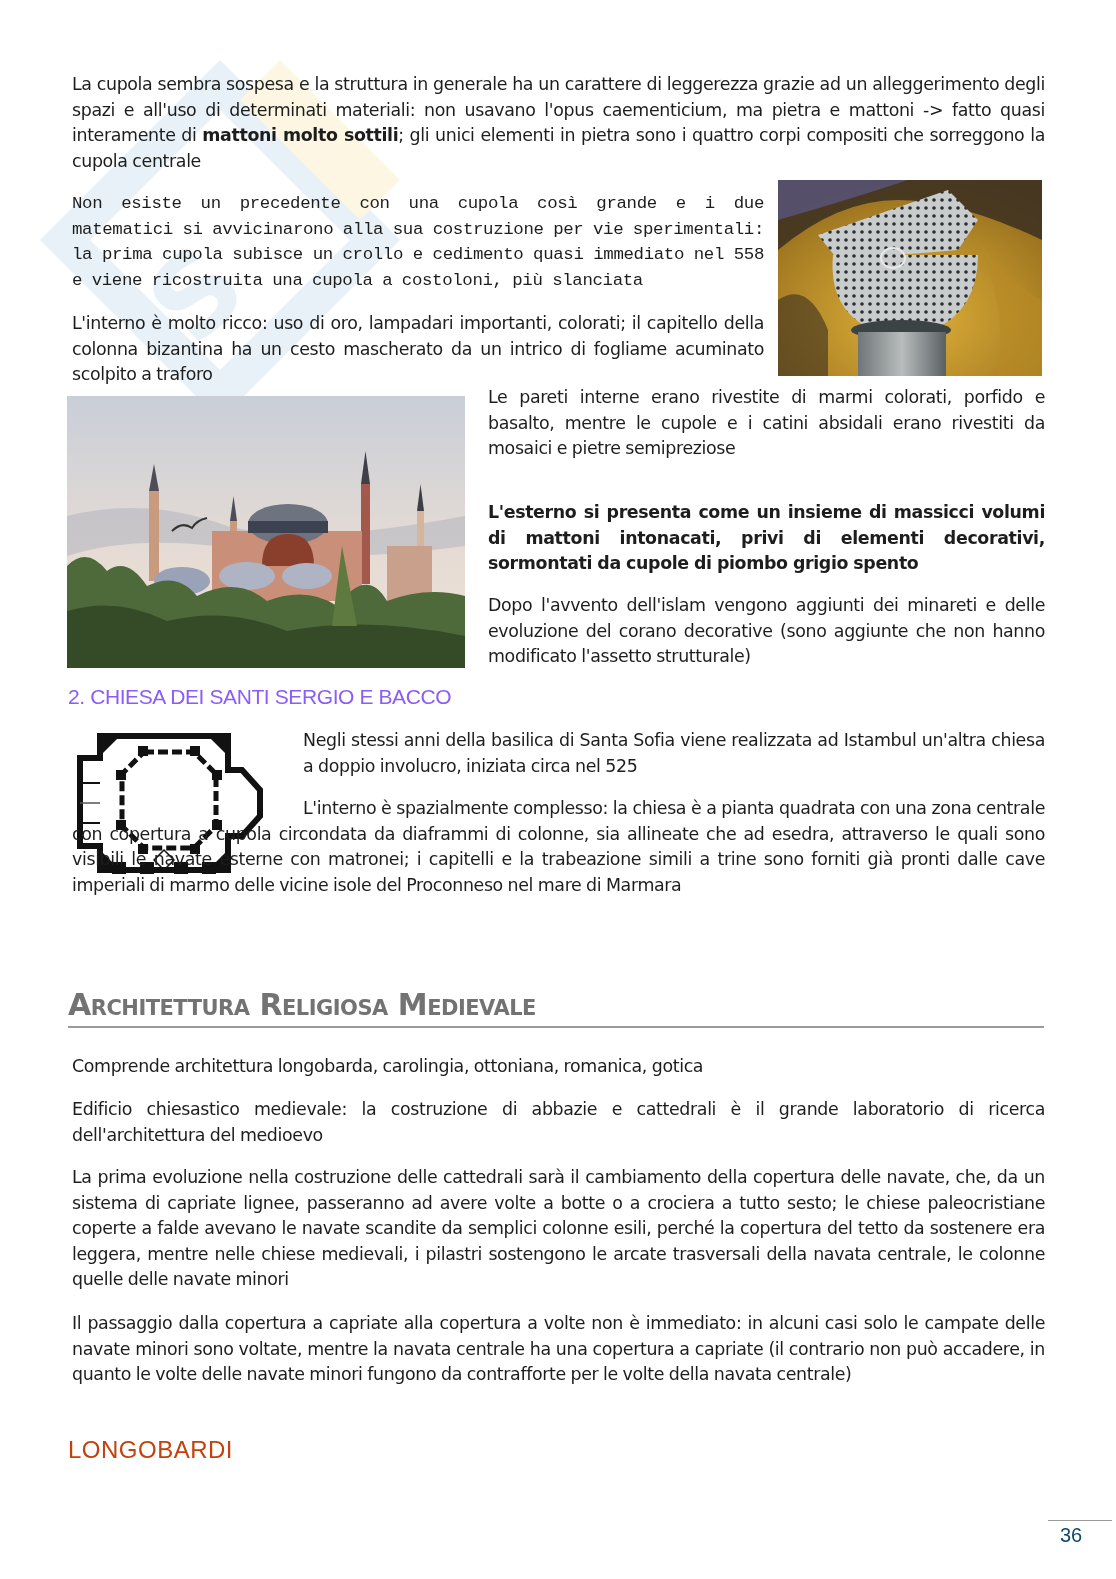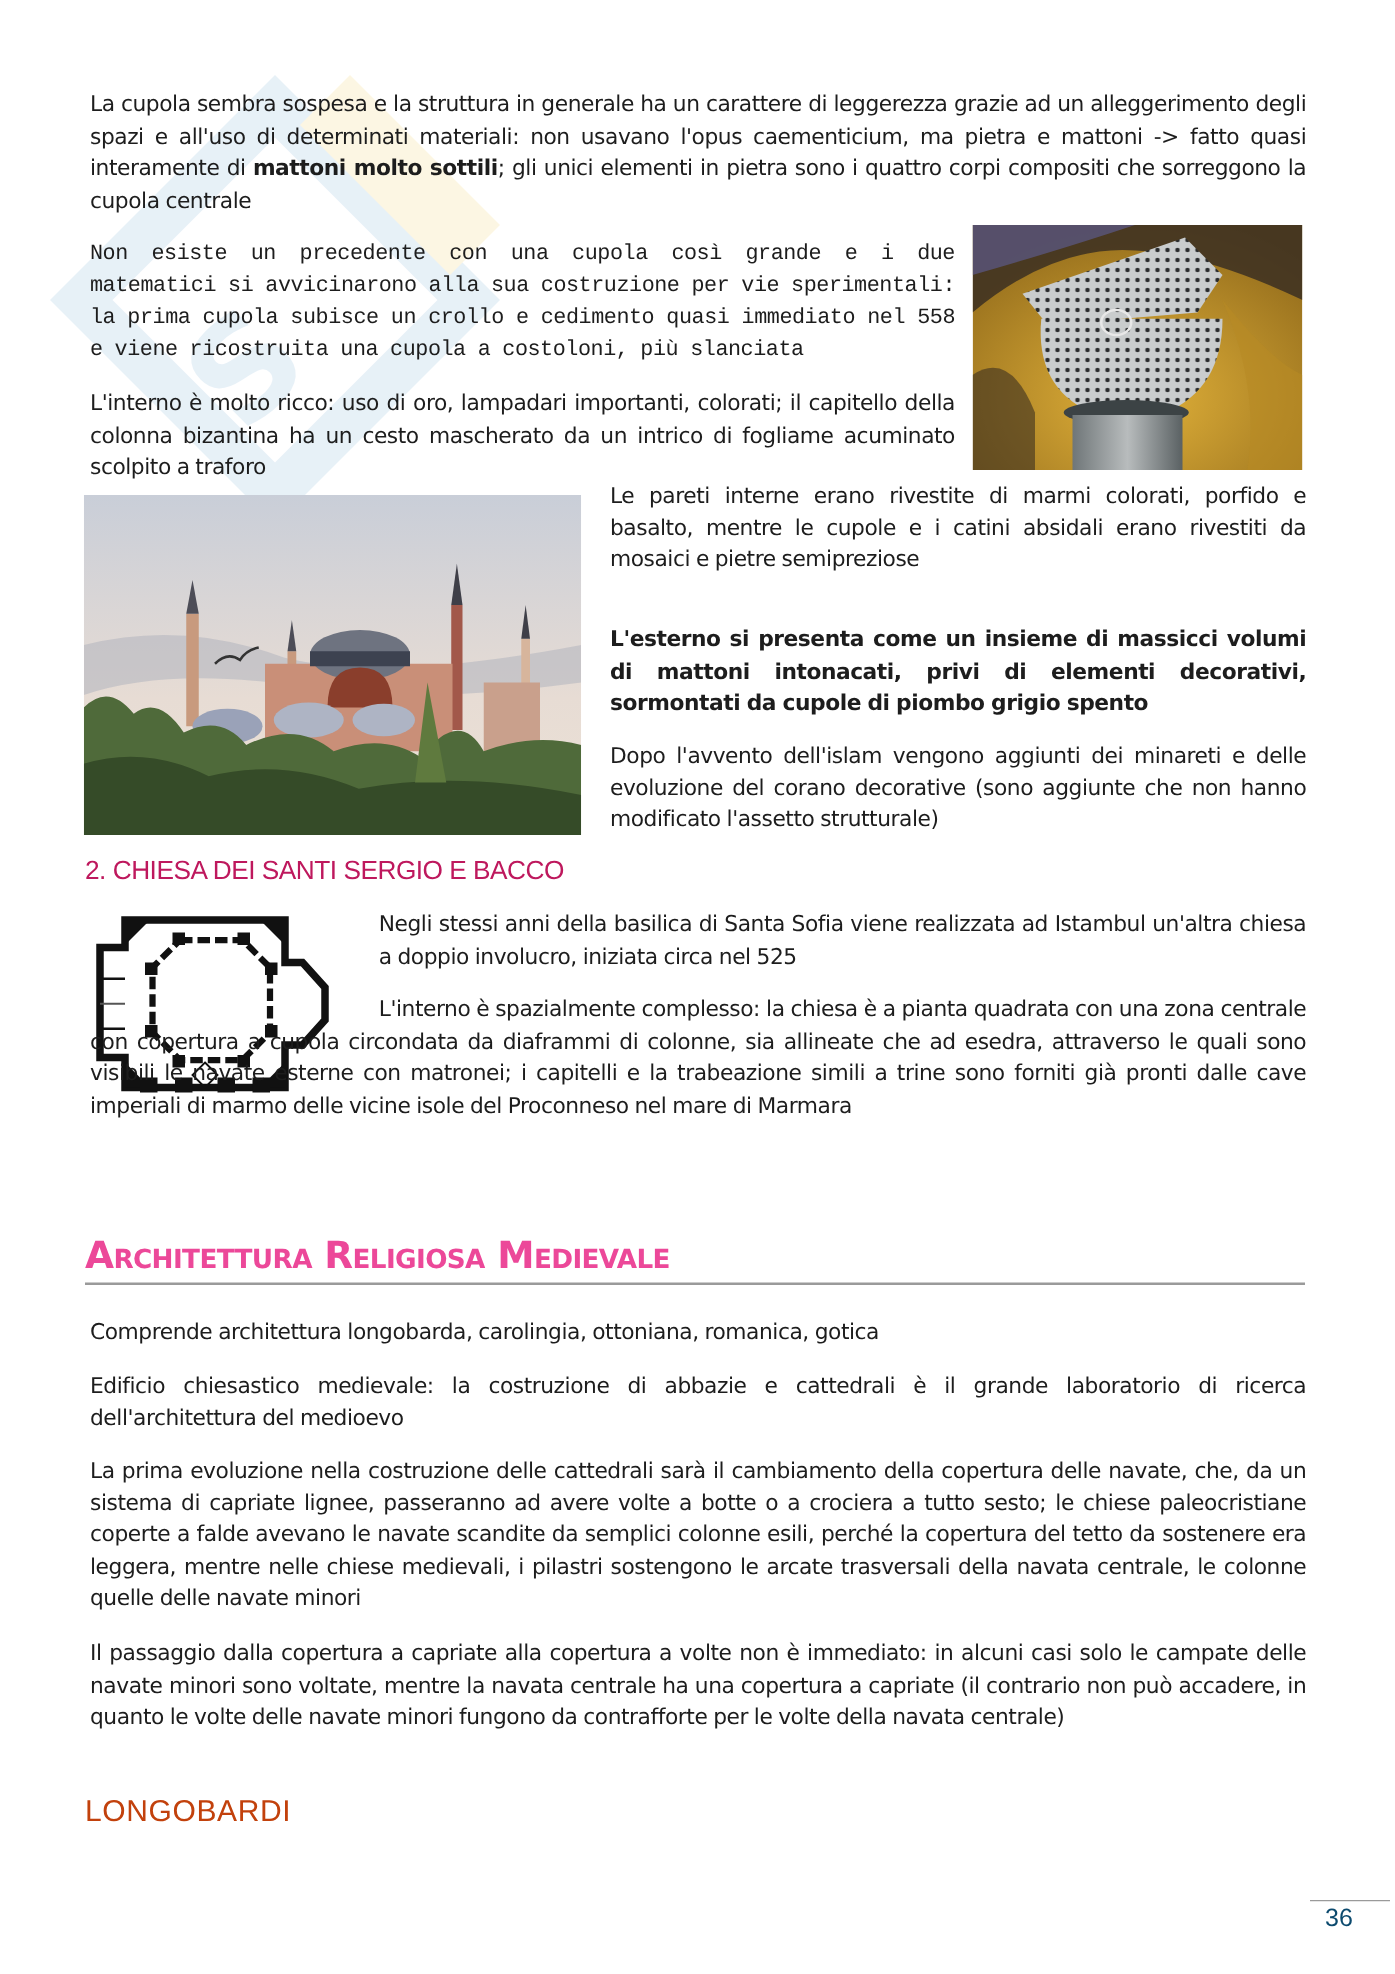--- a/index.html
+++ b/index.html
@@ -14,26 +14,26 @@
   }
   .p {
     position: absolute; font-size: 17.4px; line-height: 25.6px;
     text-align: justify; letter-spacing: -0.35px; word-spacing: -0.5px;
     z-index: 1; margin: 4px;
   }
   .p b { font-weight: 700; }
   .last-left { text-align-last: left; }
   .img { position: absolute; overflow: hidden; z-index: 1; }
   .subhead {
-    position: absolute; font-size: 21px; color: #be185d; letter-spacing: -0.4px;
+    position: absolute; font-size: 21px; color: #8b5cf6; letter-spacing: -0.4px;
     font-family: "Liberation Sans", sans-serif; z-index: 1;
   }
   .section-title {
     position: absolute; left: 68px; top: 985px; font-weight: 700;
-    color: #ec4899; font-family: "DejaVu Sans", sans-serif; letter-spacing: -0.5px;
+    color: #737373; font-family: "DejaVu Sans", sans-serif; letter-spacing: -0.5px;
     font-variant: small-caps; font-size: 30px; line-height: 40px; z-index: 1;
   }
   .rule { position: absolute; left: 68px; top: 1026px; width: 976px; height: 2px; background: #9a9a9a; }
   .longo {
     position: absolute; left: 68px; top: 1436px; font-size: 24px; letter-spacing: 0.5px;
     color: #c2410c; font-family: "Liberation Sans", sans-serif; z-index: 1;
   }
   .pg-rule { position: absolute; left: 1048px; top: 1520px; width: 64px; height: 1px; background: #9a9a9a; }
   .pg-num {
     position: absolute; left: 1060px; top: 1524px; font-size: 20px; color: #0c4a6e;

